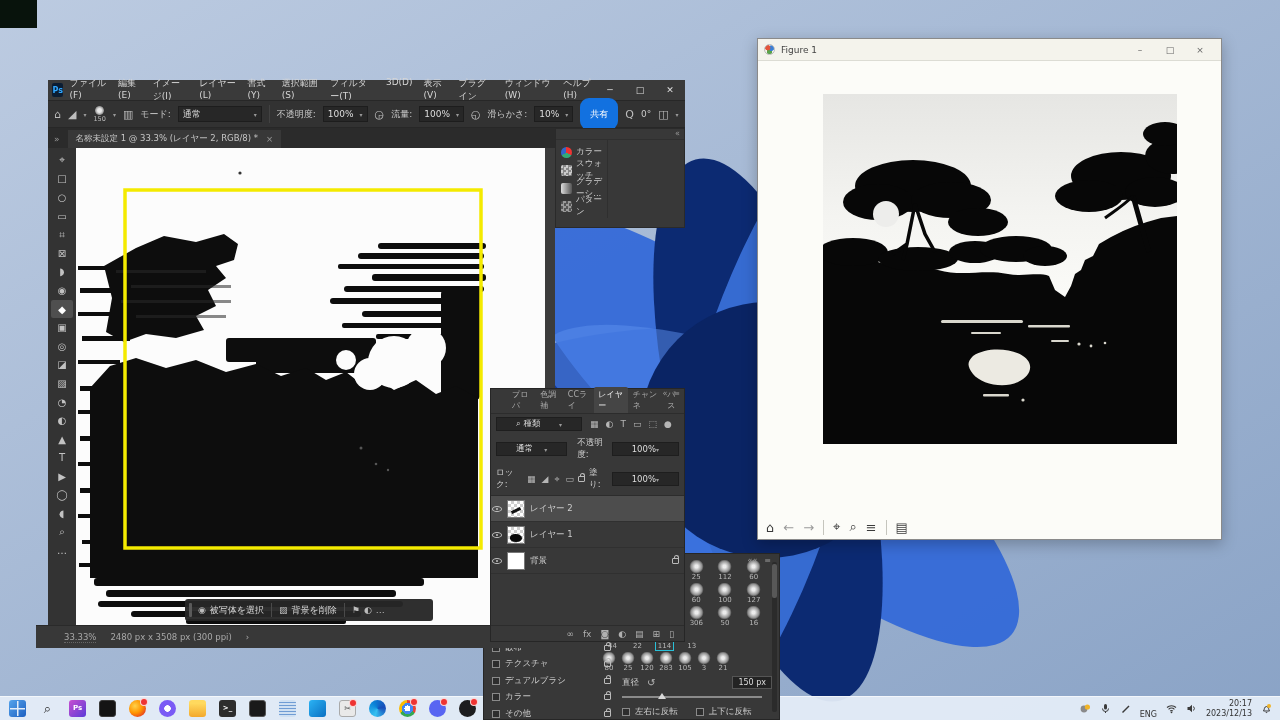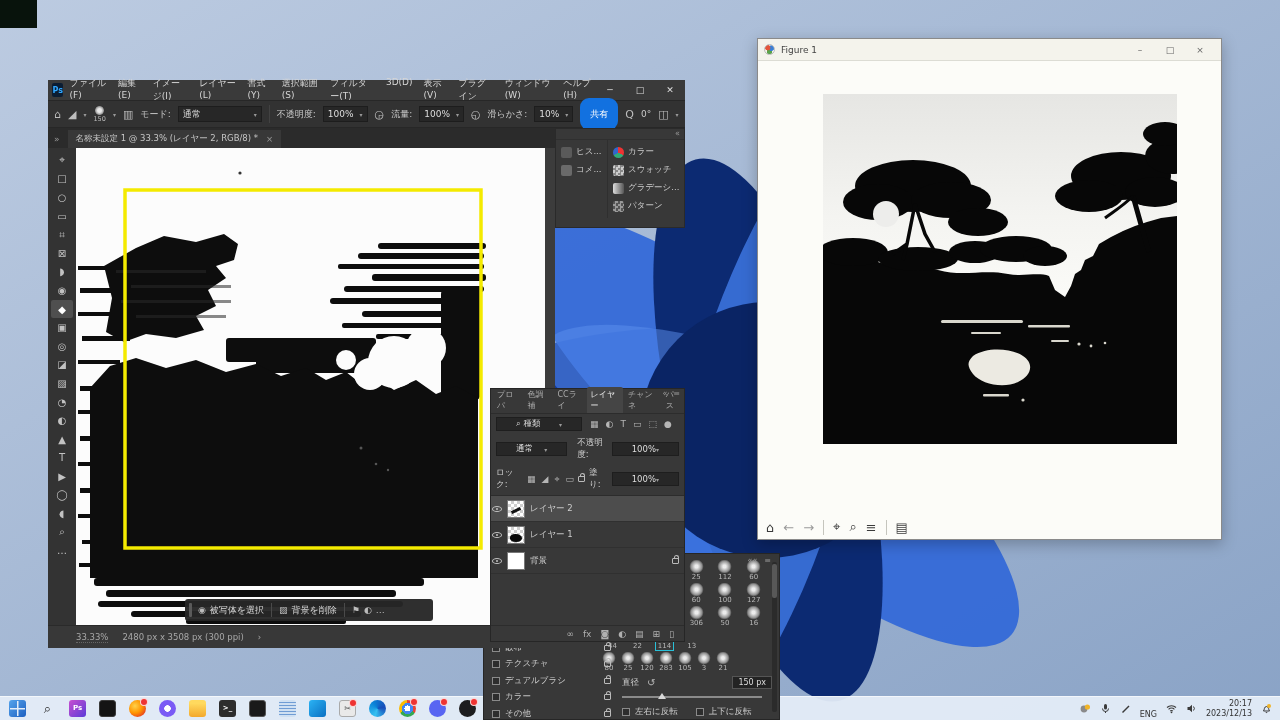--- a/index.html
+++ b/index.html
@@ -38,36 +38,36 @@
   .tool[data-selected="true"] { background:#4f4f4f; color:#fff; border-radius:2px; }
 
   #ps-canvas { left:76px; top:148px; width:469px; height:477px; background:#fcfcfc; z-index:9; }
   #canvas-gutter { left:545px; top:148px; width:10px; height:477px; background:#3c3c3c; z-index:9; }
 
   #context-pill { left:185px; top:599px; width:248px; height:22px; background:rgba(38,38,38,.96); border-radius:3px; display:flex; align-items:center; font-size:9px; color:#d8d8d8; z-index:12; }
   #context-pill .grip { width:3px; height:14px; background:#5a5a5a; margin:0 6px 0 4px; border-radius:1px; }
   #context-pill .ico { font-size:9px; color:#bbb; margin-right:4px; }
   #context-pill .sep { width:1px; height:14px; background:#4a4a4a; margin:0 7px; }
 
-  #ps-status { left:48px; top:625px; width:507px; height:23px; background:#383838; border-top:1px solid #2a2a2a; display:flex; align-items:center; gap:14px; font-size:8.5px; color:#a8a8a8; padding-left:28px; z-index:8; }
+  #ps-status { left:36px; top:625px; width:507px; height:23px; background:#383838; border-top:1px solid #2a2a2a; display:flex; align-items:center; gap:14px; font-size:8.5px; color:#a8a8a8; padding-left:28px; z-index:8; }
   #ps-status .zl { border-bottom:1px dotted #666; }
 
   
   #collapsed-panels { left:555px; top:128px; width:130px; height:100px; background:#383838; border:1px solid #2a2a2a; z-index:10; font-size:8.5px; color:#cfcfcf; }
   #collapsed-panels .hd { height:11px; display:flex; justify-content:flex-end; gap:6px; padding:0 4px; color:#9a9a9a; font-size:8px; border-bottom:1px solid #2f2f2f; }
   #collapsed-cols { display:flex; }
   .cp-col { flex:1; display:flex; flex-direction:column; gap:2px; padding:4px 2px; }
   .cp-col:first-child { border-right:1px solid #2f2f2f; max-width:52px; }
   .cp-row { display:flex; align-items:center; gap:4px; height:16px; padding-left:3px; }
   .cp-ico { width:11px; height:11px; flex:none; border-radius:2px; }
 
   
   #layers-panel { left:490px; top:388px; width:195px; height:254px; background:#383838; border:1px solid #262626; z-index:11; font-size:8.5px; color:#cfcfcf; }
   #layers-panel .hd { height:10px; display:flex; justify-content:flex-end; gap:6px; padding:0 4px; color:#999; font-size:8px; }
-  #layers-tabs { display:flex; align-items:flex-end; height:15px; border-bottom:1px solid #2c2c2c; padding-left:2px; gap:1px; }
+  #layers-tabs { display:flex; align-items:flex-end; height:15px; border-bottom:1px solid #2c2c2c; padding-left:17px; gap:1px; }
   #layers-tabs span { font-size:8px; color:#aaa; padding:2px 4px; }
   #layers-tabs span[data-selected="true"] { background:#454545; color:#e8e8e8; border-radius:2px 2px 0 0; }
   .lp-row { display:flex; align-items:center; gap:4px; padding:3px 5px; }
   .mini-drop { background:#272727; border:1px solid #1e1e1e; height:14px; display:flex; align-items:center; justify-content:space-between; padding:0 19px; color:#ddd; }
   .lp-ic { font-size:9px; color:#b5b5b5; }
   .layer-row { display:flex; align-items:center; gap:5px; height:26px; padding:0 1px; border-bottom:1px solid #303030; }
   .layer-row[data-selected="true"] { background:#4d4d4d; }
   .eye { width:10px; height:6px; border:1px solid #c0c0c0; border-radius:50%; position:relative; flex:none; }
   .eye::after { content:""; position:absolute; left:3px; top:1px; width:2px; height:2px; background:#c0c0c0; border-radius:50%; }
   .layer-thumb { width:18px; height:18px; flex:none; border:1px solid #777; background:#fff; }
@@ -344,32 +344,20 @@
   </div>
 
   <div id="collapsed-panels" class="abs">
     <div class="hd">
         <span>«</span>
       </div>
     <div id="collapsed-cols">
       <div class="cp-col">
 
           <div class="cp-row">
-            <span class="cp-ico" style="background:#5a5a5a"></span>
-            <span>ヒス...</span>
-          </div>
-
-          <div class="cp-row">
-            <span class="cp-ico" style="background:#6a6a6a"></span>
-            <span>コメ...</span>
-          </div>
-        </div>
-      <div class="cp-col">
-
-          <div class="cp-row">
             <span class="cp-ico" style="background:conic-gradient(#e33 0 120deg,#3a7 0 240deg,#36c 0);border-radius:50%"></span>
             <span>カラー</span>
           </div>
 
           <div class="cp-row">
             <span class="cp-ico" style="background:conic-gradient(#888 25%,#ccc 0 50%,#888 0 75%,#ccc 0) 0 0/5px 5px"></span>
             <span>スウォッチ</span>
           </div>
 
           <div class="cp-row">

